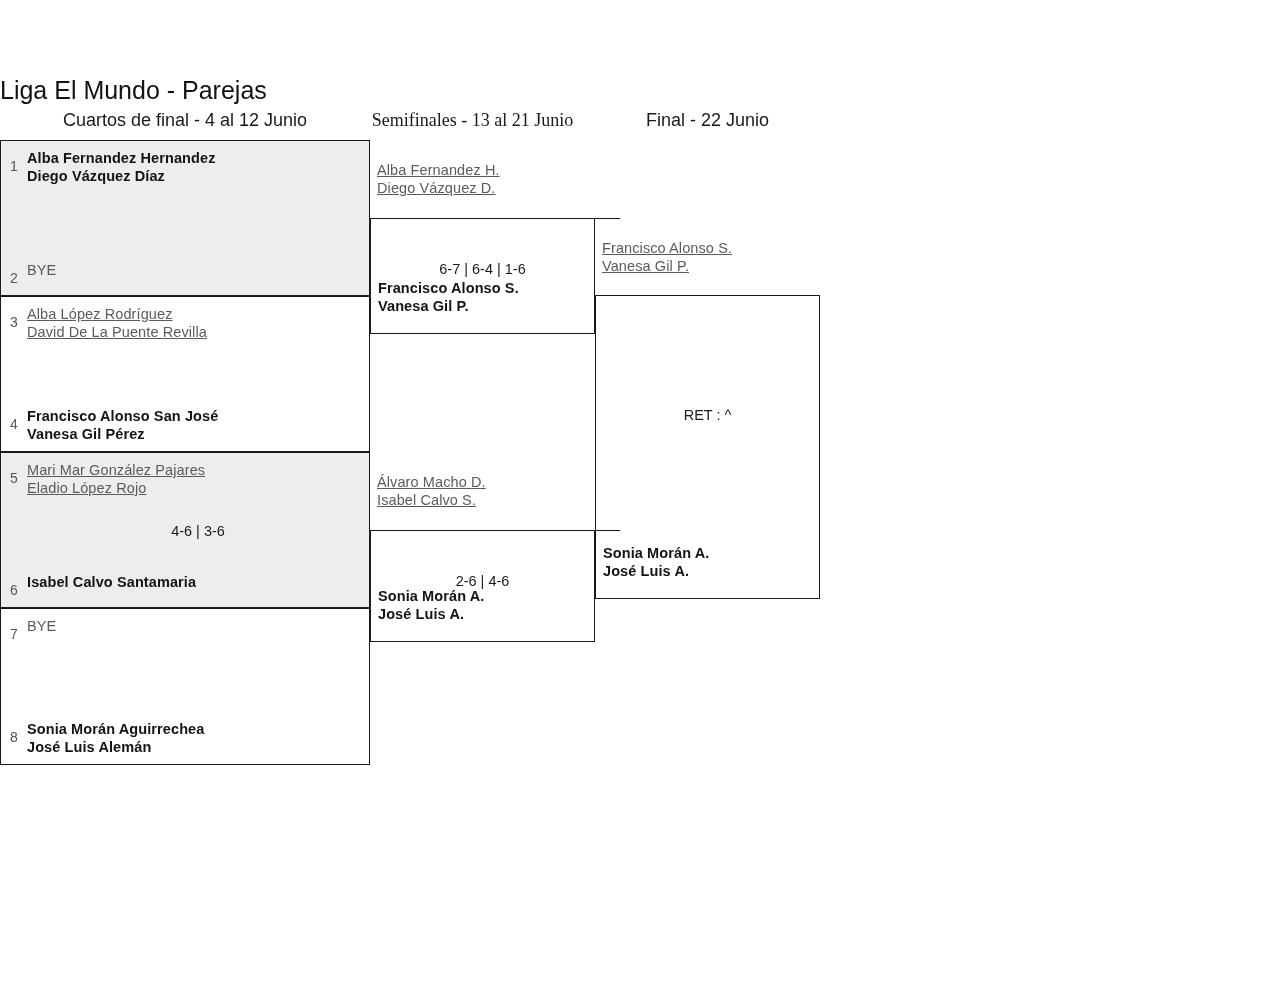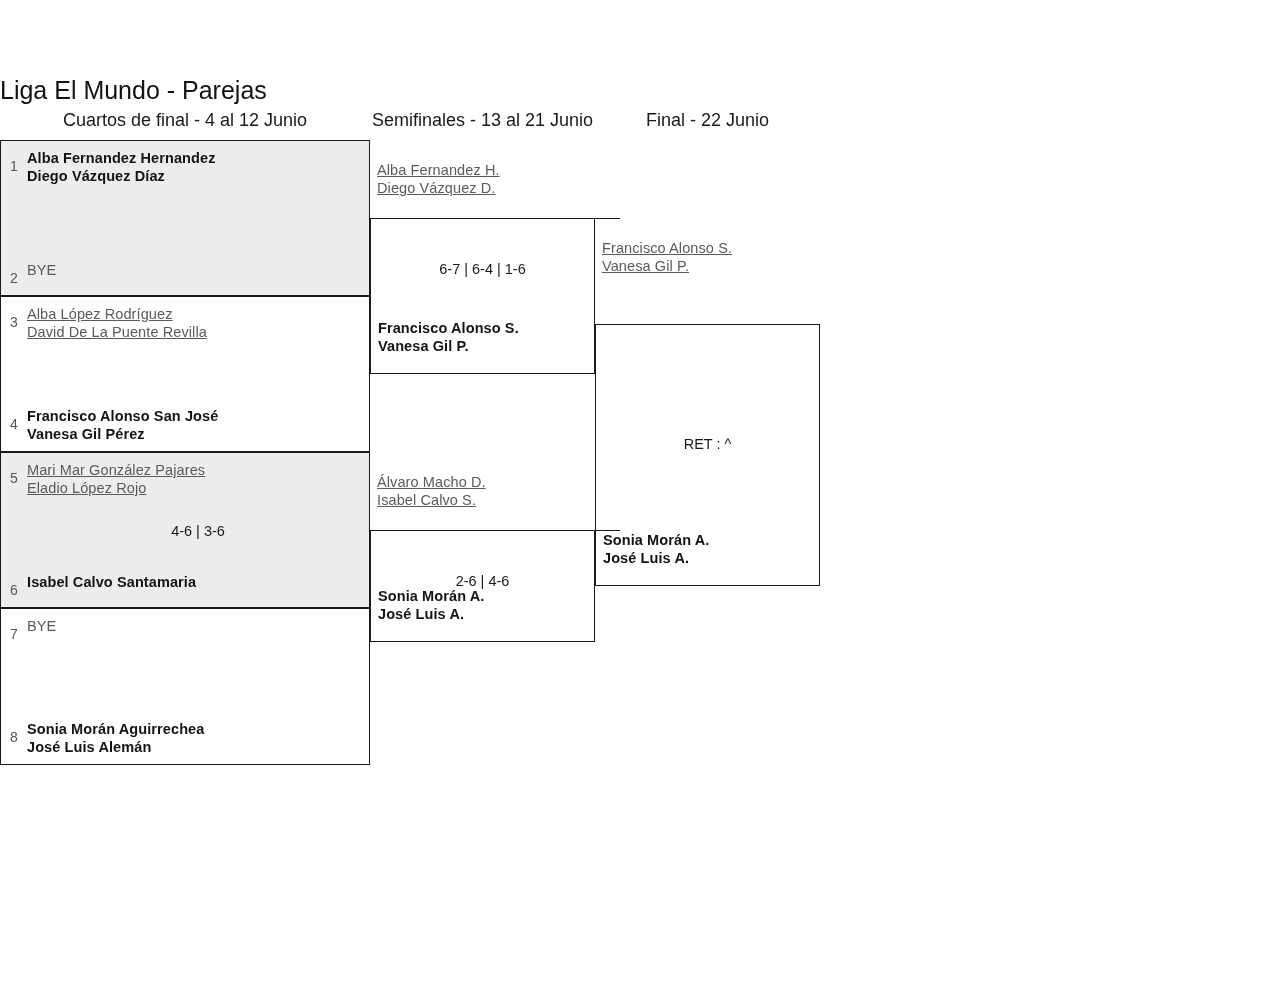--- a/index.html
+++ b/index.html
@@ -34,21 +34,21 @@
   .round-header {
     position: absolute;
     font-size: 18px;
     line-height: 22px;
     font-weight: 400;
     color: #1a1a1a;
     text-align: center;
     white-space: nowrap;
   }
   #round-header-0 { left: 0px;   top: 109px; width: 370px; }
-  #round-header-1 { left: 370px; top: 109px; width: 225px; }
+  #round-header-1 { left: 360px; top: 109px; width: 225px; font-family: Liberation Serif, serif; }
   #round-header-2 { left: 595px; top: 109px; width: 225px; }
 
   
   #bracket {
     position: absolute;
     left: 0px;
     top: 0px;
     width: 1280px;
     height: 982px;
   }
@@ -215,21 +215,21 @@
     </div>
   </div>
 
   <div class="entry loser" style="position:absolute;left:370px;width:225px;top:161px;">
     <div class="names" style="padding-left:7px;">
       <div class="name-line">Alba Fernandez H.</div>
       <div class="name-line">Diego Vázquez D.</div>
     </div>
   </div>
 
-  <div class="match r2" style="top:218px;height:156px;">
+  <div class="match r2" style="top:218px;height:116px;">
     <div class="score" style="top:41px;">6-7 | 6-4 | 1-6</div>
     <div class="entry bottom winner" style="bottom:18px;">
       <div class="names">
         <div class="name-line">Francisco Alonso S.</div>
         <div class="name-line">Vanesa Gil P.</div>
       </div>
     </div>
   </div>
 
   <div class="entry loser" style="position:absolute;left:370px;width:225px;top:473px;">
@@ -249,21 +249,21 @@
     </div>
   </div>
 
   <div class="entry loser" style="position:absolute;left:595px;width:225px;top:239px;">
     <div class="names" style="padding-left:7px;">
       <div class="name-line">Francisco Alonso S.</div>
       <div class="name-line">Vanesa Gil P.</div>
     </div>
   </div>
 
-  <div class="match r3" style="top:295px;height:262px;margin-top:29px;">
+  <div class="match r3" style="top:295px;height:304px;">
     <div class="score" style="top:110px;">RET : ^</div>
     <div class="entry bottom winner" style="bottom:18px;">
       <div class="names">
         <div class="name-line">Sonia Morán A.</div>
         <div class="name-line">José Luis A.</div>
       </div>
     </div>
   </div>
 
   <div class="connector h" style="left:594px;top:218px;width:26px;"></div>

